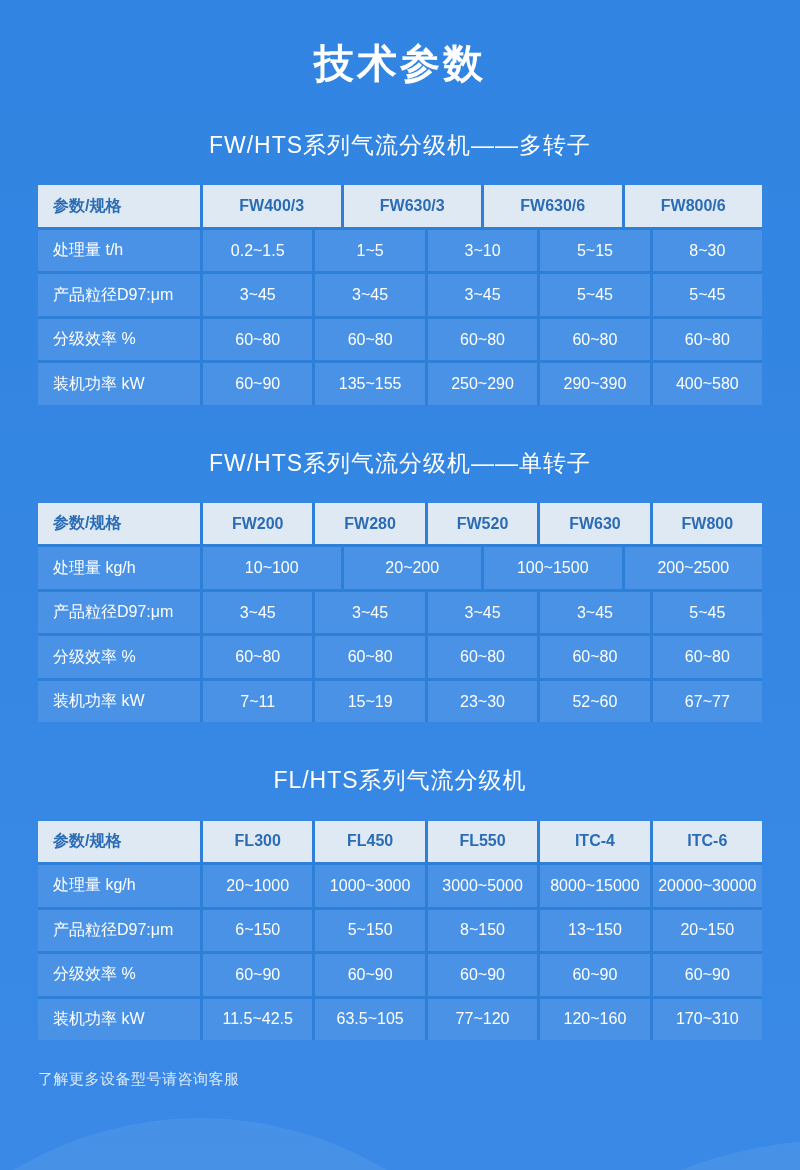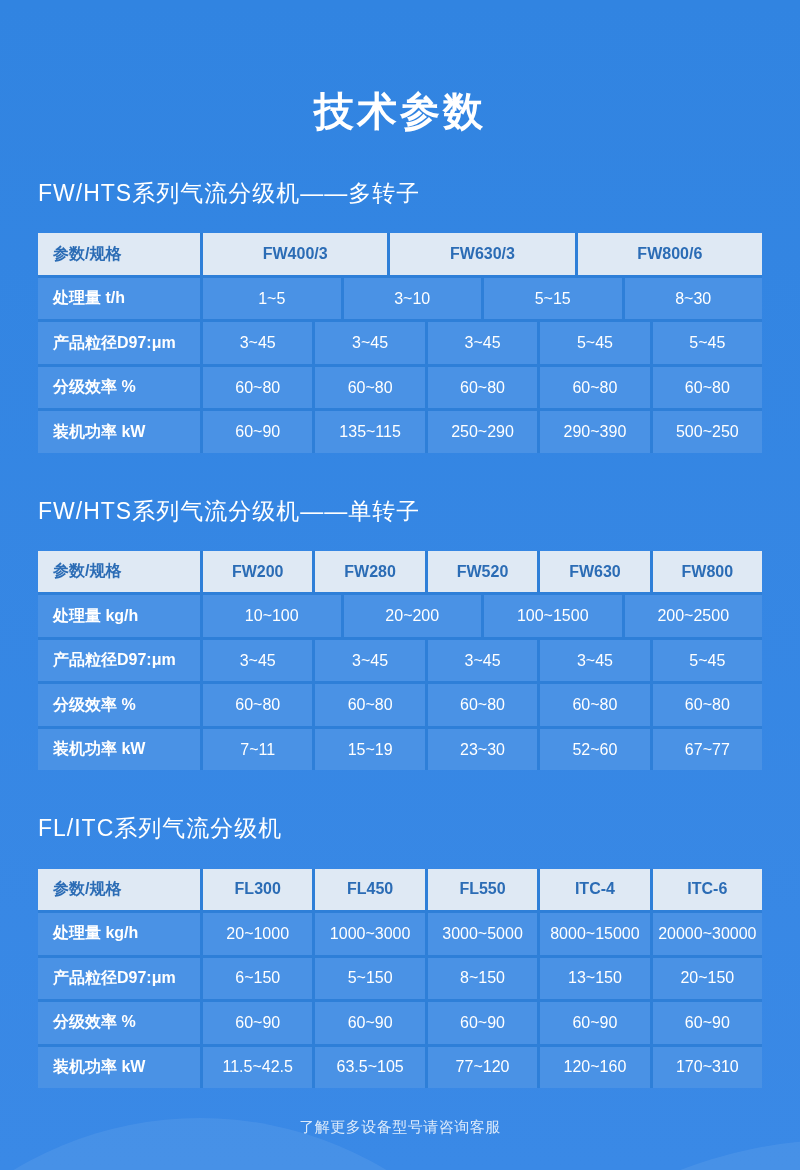--- a/index.html
+++ b/index.html
@@ -23,31 +23,31 @@
   .decor.left  { width: 720px; height: 720px; left: -160px; top: 1118px; }
   .decor.right { width: 880px; height: 880px; left: 400px;  top: 1140px; }
 
   .content {
     position: relative;
     z-index: 1;
     padding: 0 38px;
   }
   .page-title {
     margin: 0;
-    padding-top: 88px;
+    padding-top: 40px;
     text-align: center;
     color: #ffffff;
     font-size: 40px;
     font-weight: 700;
     letter-spacing: 3px;
     line-height: 1.18;
   }
   .section-heading {
     margin: 45px 0 26px 0;
-    text-align: left;
+    text-align: center;
     color: #ffffff;
     font-size: 23px;
     font-weight: 500;
     letter-spacing: 1px;
     line-height: 1.18;
   }
   .spec-table {
     background: var(--divider, #2E7FD8);
     display: flex;
     flex-direction: column;
@@ -66,30 +66,30 @@
     background: var(--row-bg, #4A92E5);
     color: var(--row-text, #FFFFFF);
     font-size: 16px;
     box-sizing: border-box;
     white-space: nowrap;
   }
   .tcell.tlabel {
     flex: 0 0 162px;
     justify-content: flex-start;
     padding-left: 15px;
-    font-weight: 700;
+    font-weight: 400;
   }
   .thead .tcell {
     background: var(--header-bg, #DFE9F4);
     color: var(--header-text, #2B6CB5);
     font-weight: 700;
   }
   .footer-note {
     margin-top: 30px;
-    text-align: center;
+    text-align: left;
     color: rgba(255, 255, 255, 0.82);
     font-size: 15px;
     letter-spacing: 0.5px;
   }
 </style>
 </head>
 <body style="--bg-top: #3184E1; --bg-bottom: #3A89E6; --divider: #2E7FD8; --row-bg: #4A92E5; --row-text: #FFFFFF; --header-bg: #DFE9F4; --header-text: #2B6CB5;">
 
 <div class="decor left"></div>
 <div class="decor right"></div>
@@ -97,24 +97,26 @@
 <div class="content">
   <h1 class="page-title">技术参数</h1>
 
   <section>
     <h2 class="section-heading">FW/HTS系列气流分级机——多转子</h2>
     <div class="spec-table">
         <div class="trow thead">
           <div class="tcell tlabel">参数/规格</div>
           <div class="tcell">FW400/3</div>
           <div class="tcell">FW630/3</div>
+          <div class="tcell">FW630/6</div>
           <div class="tcell">FW800/6</div>
         </div>
         <div class="trow">
           <div class="tcell tlabel">处理量 t/h</div>
+          <div class="tcell">0.2~1.5</div>
           <div class="tcell">1~5</div>
           <div class="tcell">3~10</div>
           <div class="tcell">5~15</div>
           <div class="tcell">8~30</div>
         </div>
         <div class="trow">
           <div class="tcell tlabel">产品粒径D97:μm</div>
           <div class="tcell">3~45</div>
           <div class="tcell">3~45</div>
           <div class="tcell">3~45</div>
@@ -125,24 +127,24 @@
           <div class="tcell tlabel">分级效率 %</div>
           <div class="tcell">60~80</div>
           <div class="tcell">60~80</div>
           <div class="tcell">60~80</div>
           <div class="tcell">60~80</div>
           <div class="tcell">60~80</div>
         </div>
         <div class="trow">
           <div class="tcell tlabel">装机功率 kW</div>
           <div class="tcell">60~90</div>
-          <div class="tcell">135~115</div>
+          <div class="tcell">135~155</div>
           <div class="tcell">250~290</div>
           <div class="tcell">290~390</div>
-          <div class="tcell">500~250</div>
+          <div class="tcell">400~580</div>
         </div>
       </div>
   </section>
 
   <section>
     <h2 class="section-heading">FW/HTS系列气流分级机——单转子</h2>
     <div class="spec-table">
         <div class="trow thead">
           <div class="tcell tlabel">参数/规格</div>
           <div class="tcell">FW200</div>
@@ -179,21 +181,21 @@
           <div class="tcell">7~11</div>
           <div class="tcell">15~19</div>
           <div class="tcell">23~30</div>
           <div class="tcell">52~60</div>
           <div class="tcell">67~77</div>
         </div>
       </div>
   </section>
 
   <section>
-    <h2 class="section-heading">FL/ITC系列气流分级机</h2>
+    <h2 class="section-heading">FL/HTS系列气流分级机</h2>
     <div class="spec-table">
         <div class="trow thead">
           <div class="tcell tlabel">参数/规格</div>
           <div class="tcell">FL300</div>
           <div class="tcell">FL450</div>
           <div class="tcell">FL550</div>
           <div class="tcell">ITC-4</div>
           <div class="tcell">ITC-6</div>
         </div>
         <div class="trow">

